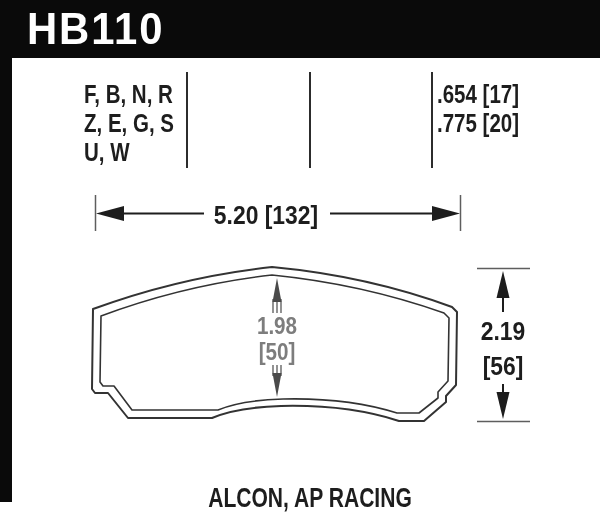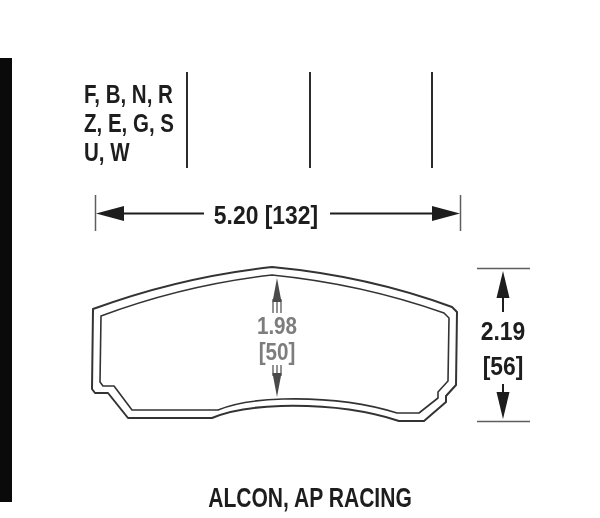--- a/index.html
+++ b/index.html
@@ -48,32 +48,39 @@
     transform:translateX(-50%) scaleX(0.78);transform-origin:50% 50%;
   }
 
   .linework{position:absolute;left:0;top:0;z-index:1;}
 </style>
 </head>
 <body>
 
 <div class="sheet">
 
+  <div class="header">
+    <span class="part-number">HB110</span>
+  </div>
   <div class="left-bar"></div>
 
   <div class="divider d1"></div>
   <div class="divider d2"></div>
   <div class="divider d3"></div>
 
   <div class="spec-col compounds">
     <div>F, B, N, R</div>
     <div>Z, E, G, S</div>
     <div>U, W</div>
   </div>
 
+  <div class="spec-col thickness">
+    <div>.654 [17]</div>
+    <div>.775 [20]</div>
+  </div>
 
   <svg class="linework" width="600" height="518" viewBox="0 0 600 518">
 
     <g>
       <line x1="95.5" y1="195" x2="95.5" y2="231" stroke="#5e5e5e" stroke-width="1.5"></line>
       <line x1="460.5" y1="195" x2="460.5" y2="231" stroke="#5e5e5e" stroke-width="1.5"></line>
       <line x1="118" y1="213.5" x2="204" y2="213.5" stroke="#1d1d1d" stroke-width="2"></line>
       <line x1="330" y1="213.5" x2="438" y2="213.5" stroke="#1d1d1d" stroke-width="2"></line>
       <polygon points="96,213.5 124,206 124,221" fill="#1d1d1d"></polygon>
       <polygon points="460,213.5 432,206 432,221" fill="#1d1d1d"></polygon>

